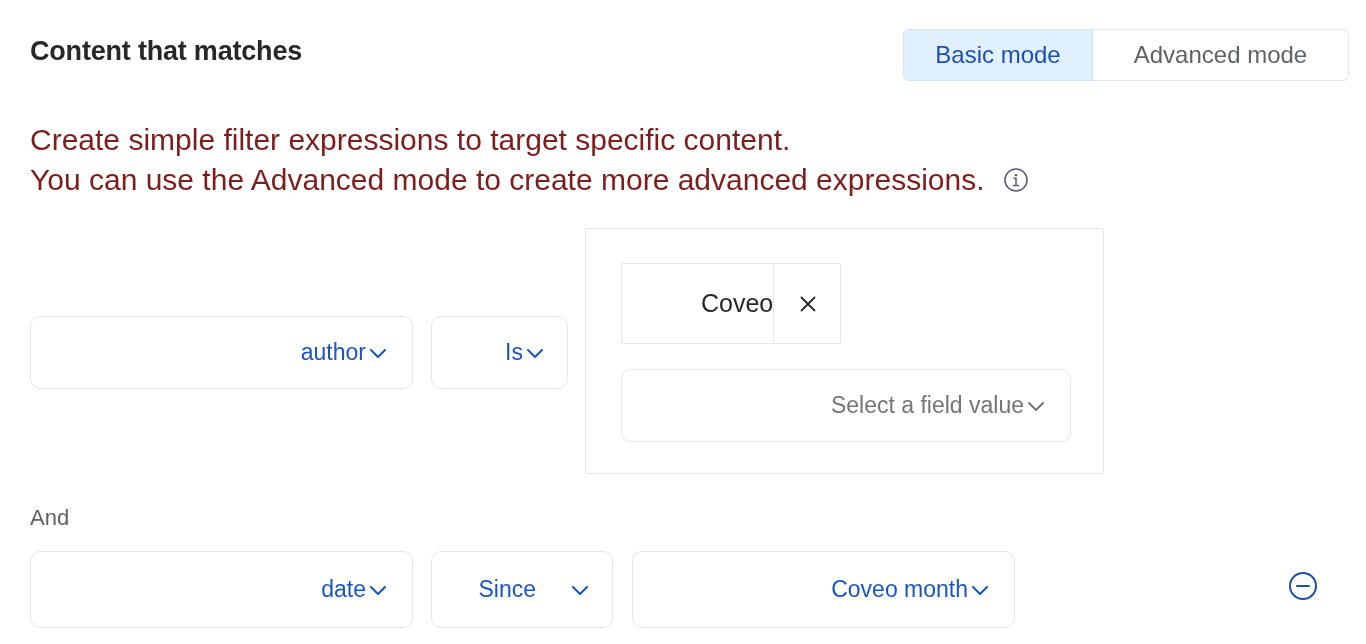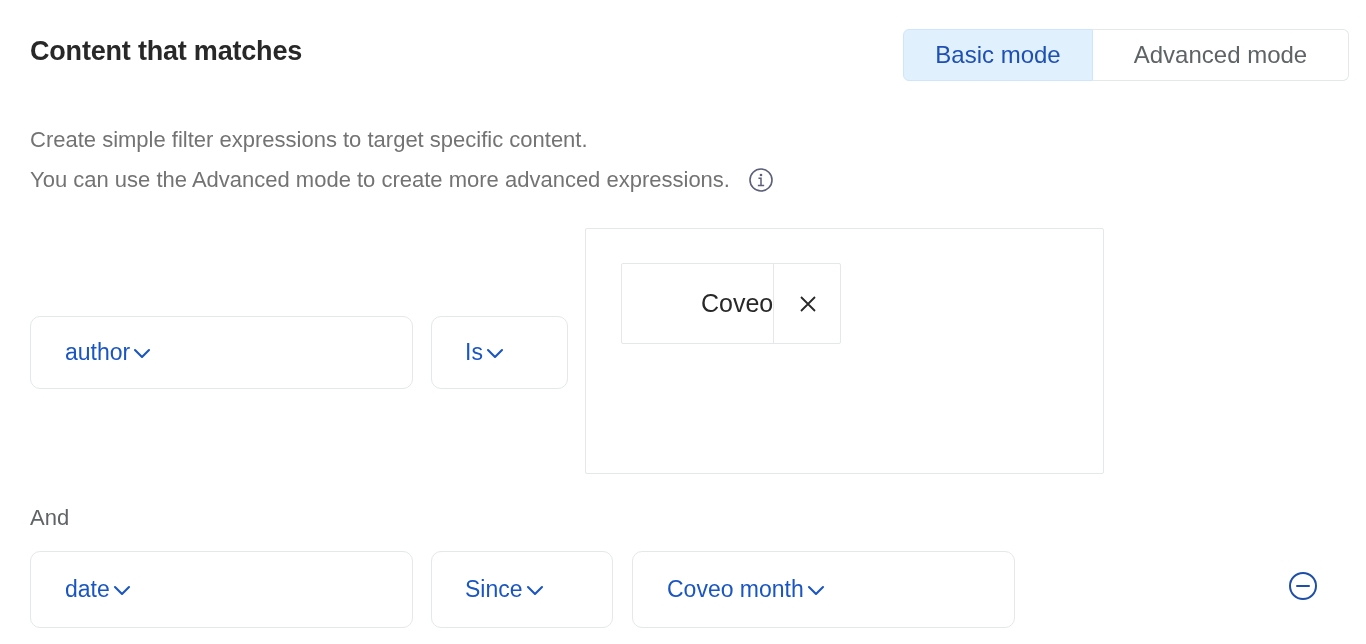--- a/index.html
+++ b/index.html
@@ -70,23 +70,23 @@
     border-left: none;
     color: #5e6366;
     width: 256px;
   }
 
   
   .description {
     position: absolute;
     left: 30px;
     top: 120px;
-    font-size: 22px;
+    font-size: 30px;
     line-height: 40px;
-    color: #737373;
+    color: #7f1d1d;
     white-space: nowrap;
   }
   .desc-line {
     display: block;
     height: 40px;
   }
   .desc-line.second {
     display: flex;
     align-items: center;
   }
@@ -109,21 +109,21 @@
     height: 250px;
   }
 
   .select-box {
     box-sizing: border-box;
     border: 1px solid #e5e8e8;
     border-radius: 10px;
     background: #ffffff;
     display: flex;
     align-items: center;
-    justify-content: flex-start;
+    justify-content: flex-end;
     font-size: 23px;
     color: #1a55c4;
     cursor: pointer;
     position: absolute;
   }
   .select-box .sel-label {
     white-space: nowrap;
     overflow: hidden;
   }
   .select-box.placeholder-box .sel-label {
@@ -242,20 +242,21 @@
     width: 383px;
     height: 77px;
     padding: 0 22px 0 34px;
   }
   .op-since {
     left: 431px;
     top: 51px;
     width: 182px;
     height: 77px;
     padding: 0 20px 0 33px;
+    gap: 32px;
   }
   .val-lastmonth {
     left: 632px;
     top: 51px;
     width: 383px;
     height: 77px;
     padding: 0 22px 0 34px;
   }
 </style>
 </head>
@@ -308,20 +309,28 @@
 
     <div class="value-chip">
       <span class="chip-text">Coveo</span>
       <span class="chip-remove">
         <svg class="x-glyph" viewBox="0 0 24 24" aria-hidden="true">
           <path d="M5 5 L19 19 M19 5 L5 19" stroke="#282829" stroke-width="1.8" fill="none" stroke-linecap="butt"></path>
         </svg>
       </span>
     </div>
 
+    <div class="select-box placeholder-box field-value-select">
+      <span class="sel-label">Select a field value</span>
+      <span class="chev">
+        <svg width="24" height="24" viewBox="0 0 24 24" aria-hidden="true">
+          <path d="M5 9 L12 16 L19 9" fill="none" stroke="#72767a" stroke-width="2" stroke-linecap="round" stroke-linejoin="round"></path>
+        </svg>
+      </span>
+    </div>
   </div>
 
   <span class="remove-filter">
     <svg width="30" height="30" viewBox="0 0 30 30" aria-hidden="true">
       <circle cx="15" cy="15" r="13" fill="none" stroke="#1e4fa8" stroke-width="2"></circle>
       <path d="M9 15 L21 15" stroke="#1e4fa8" stroke-width="2" stroke-linecap="round"></path>
     </svg>
   </span>
 </div>
 

